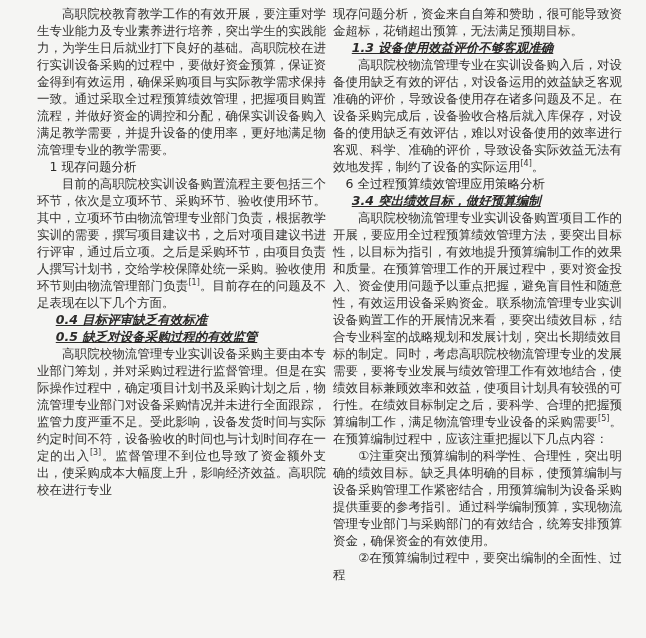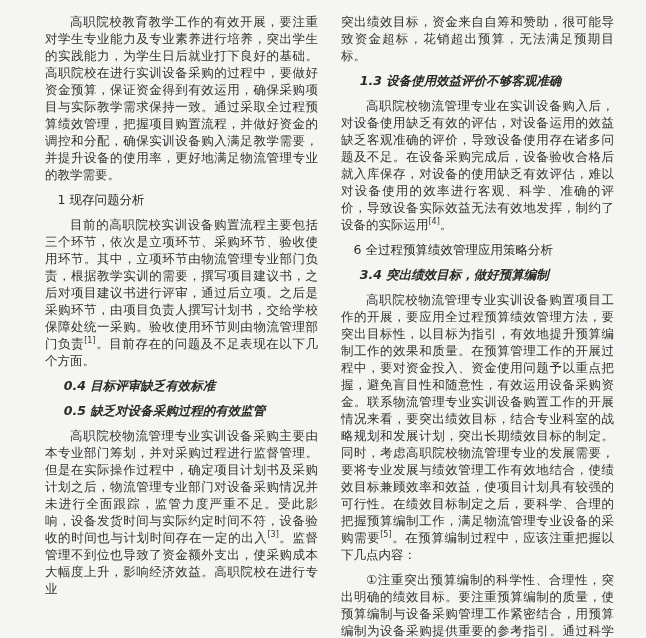--- a/index.html
+++ b/index.html
@@ -21,33 +21,34 @@
     top: 5px;
     width: 289px;
     color: #333231;
     font-size: 12.5px;
     line-height: 17px;
     text-align: justify;
     letter-spacing: 0;
   }
   .col-1 { left: 37px; }
   .col-2 { left: 333px; }
-  .blk { margin: 8px; padding: 0; }
+  .blk { margin: 0; padding: 0; }
   .p      { text-indent: 2em; }
   .p-cont { text-indent: 0; }
   .h1 {
     text-indent: 1em;
     font-weight: normal;
     color: #2b2a29;
   }
   .h2 {
     text-indent: 1.5em;
     font-weight: bold;
     font-style: italic;
     color: #2b2a29;
+    text-decoration: underline;
   }
   sup {
     font-size: 8px;
     line-height: 0;
     vertical-align: super;
   }
 </style>
 </head>
 <body>
 
@@ -56,23 +57,23 @@
   <div class="col col-1">
     <div class="blk p">高职院校教育教学工作的有效开展，要注重对学生专业能力及专业素养进行培养，突出学生的实践能力，为学生日后就业打下良好的基础。高职院校在进行实训设备采购的过程中，要做好资金预算，保证资金得到有效运用，确保采购项目与实际教学需求保持一致。通过采取全过程预算绩效管理，把握项目购置流程，并做好资金的调控和分配，确保实训设备购入满足教学需要，并提升设备的使用率，更好地满足物流管理专业的教学需要。</div>
     <div class="blk h1">1 现存问题分析</div>
     <div class="blk p">目前的高职院校实训设备购置流程主要包括三个环节，依次是立项环节、采购环节、验收使用环节。其中，立项环节由物流管理专业部门负责，根据教学实训的需要，撰写项目建议书，之后对项目建议书进行评审，通过后立项。之后是采购环节，由项目负责人撰写计划书，交给学校保障处统一采购。验收使用环节则由物流管理部门负责<sup>[1]</sup>。目前存在的问题及不足表现在以下几个方面。</div>
     <div class="blk h2">0.4 目标评审缺乏有效标准</div>
     <div class="blk h2">0.5 缺乏对设备采购过程的有效监管</div>
     <div class="blk p">高职院校物流管理专业实训设备采购主要由本专业部门筹划，并对采购过程进行监督管理。但是在实际操作过程中，确定项目计划书及采购计划之后，物流管理专业部门对设备采购情况并未进行全面跟踪，监管力度严重不足。受此影响，设备发货时间与实际约定时间不符，设备验收的时间也与计划时间存在一定的出入<sup>[3]</sup>。监督管理不到位也导致了资金额外支出，使采购成本大幅度上升，影响经济效益。高职院校在进行专业</div>
   </div>
 
   <div class="col col-2">
-    <div class="blk p-cont">突出绩效目标，资金来自自筹和赞助，很可能导致资金超标，花销超出预算，无法满足预期目标。</div>
+    <div class="blk p-cont">现存问题分析，资金来自自筹和赞助，很可能导致资金超标，花销超出预算，无法满足预期目标。</div>
     <div class="blk h2">1.3 设备使用效益评价不够客观准确</div>
     <div class="blk p">高职院校物流管理专业在实训设备购入后，对设备使用缺乏有效的评估，对设备运用的效益缺乏客观准确的评价，导致设备使用存在诸多问题及不足。在设备采购完成后，设备验收合格后就入库保存，对设备的使用缺乏有效评估，难以对设备使用的效率进行客观、科学、准确的评价，导致设备实际效益无法有效地发挥，制约了设备的实际运用<sup>[4]</sup>。</div>
     <div class="blk h1">6 全过程预算绩效管理应用策略分析</div>
     <div class="blk h2">3.4 突出绩效目标，做好预算编制</div>
     <div class="blk p">高职院校物流管理专业实训设备购置项目工作的开展，要应用全过程预算绩效管理方法，要突出目标性，以目标为指引，有效地提升预算编制工作的效果和质量。在预算管理工作的开展过程中，要对资金投入、资金使用问题予以重点把握，避免盲目性和随意性，有效运用设备采购资金。联系物流管理专业实训设备购置工作的开展情况来看，要突出绩效目标，结合专业科室的战略规划和发展计划，突出长期绩效目标的制定。同时，考虑高职院校物流管理专业的发展需要，要将专业发展与绩效管理工作有效地结合，使绩效目标兼顾效率和效益，使项目计划具有较强的可行性。在绩效目标制定之后，要科学、合理的把握预算编制工作，满足物流管理专业设备的采购需要<sup>[5]</sup>。在预算编制过程中，应该注重把握以下几点内容：</div>
-    <div class="blk p">①注重突出预算编制的科学性、合理性，突出明确的绩效目标。要注重预算编制的质量，使预算编制与设备采购管理工作紧密结合，用预算编制为设备采购提供重要的参考指引。通过科学编制预算，实现物流管理专业部门与采购部门的有效结合，统筹安排预算资金，确保资金的有效使用。</div>
+    <div class="blk p">①注重突出预算编制的科学性、合理性，突出明确的绩效目标。缺乏具体明确的目标，使预算编制与设备采购管理工作紧密结合，用预算编制为设备采购提供重要的参考指引。通过科学编制预算，实现物流管理专业部门与采购部门的有效结合，统筹安排预算资金，确保资金的有效使用。</div>
     <div class="blk p">②在预算编制过程中，要突出编制的全面性、过程</div>
   </div>
 
 </div>
 
 </body></html>

